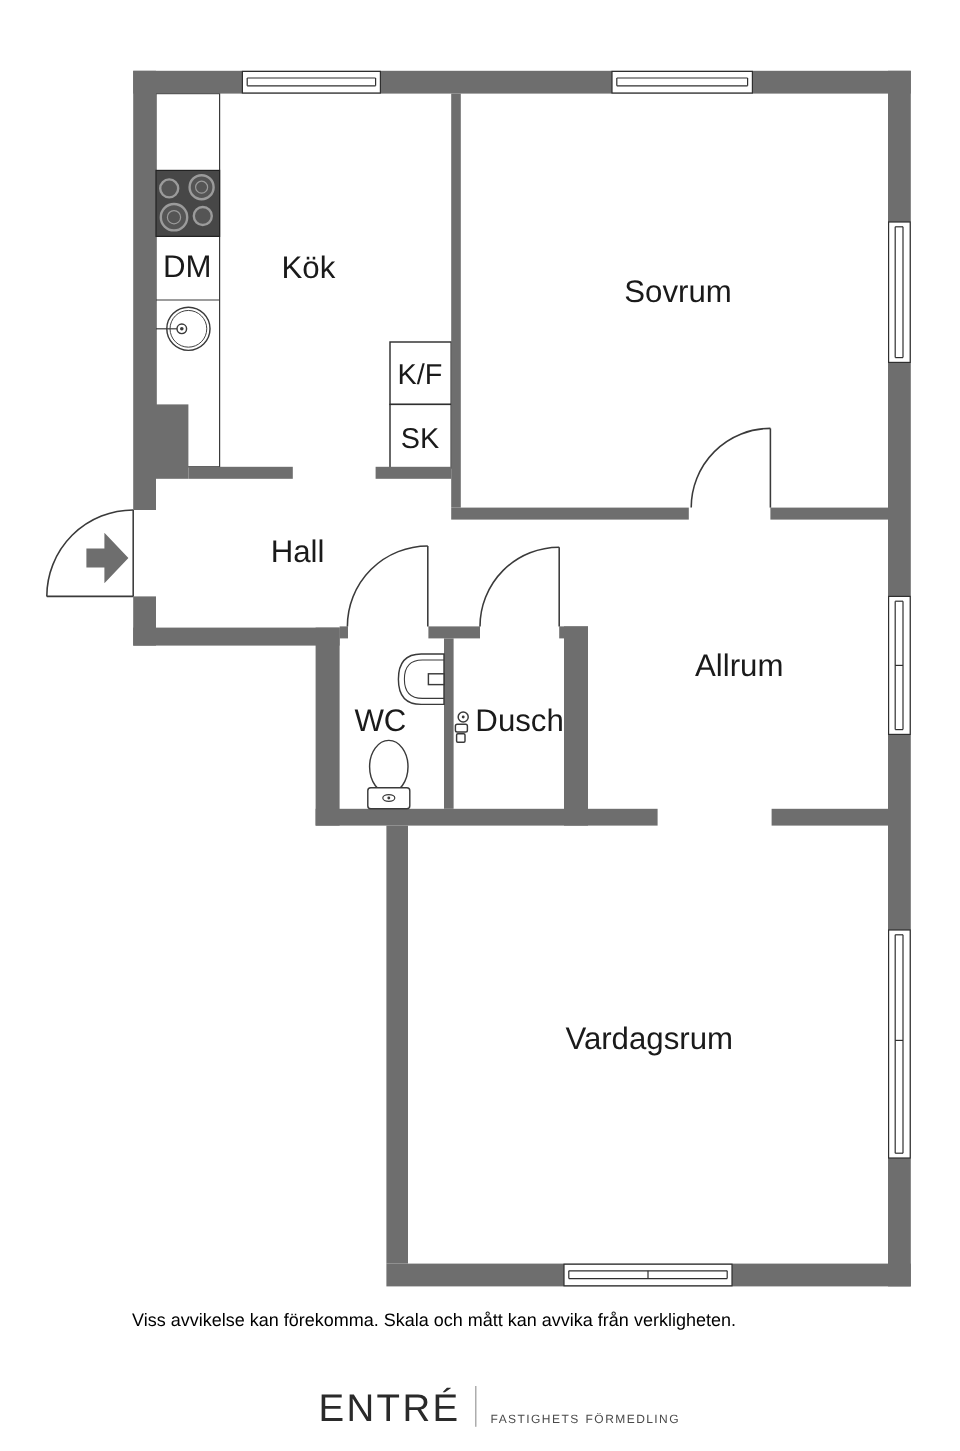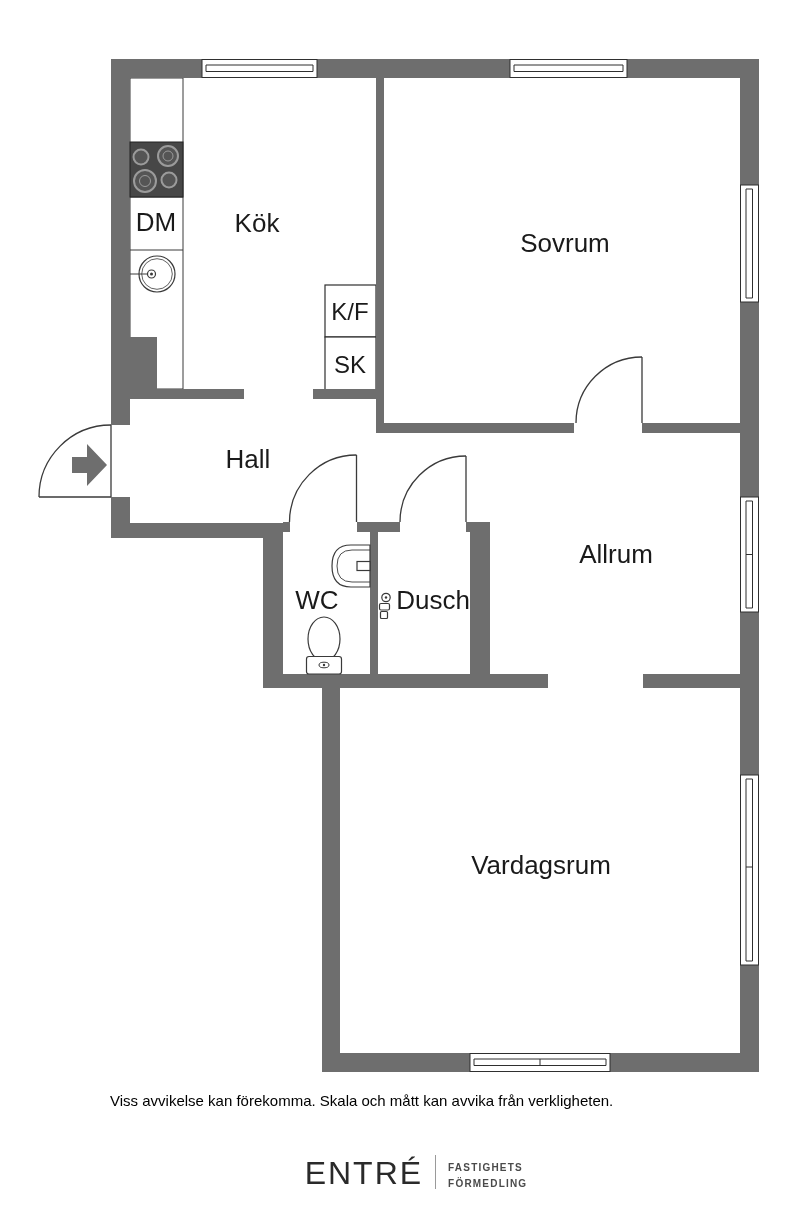--- a/index.html
+++ b/index.html
@@ -12,21 +12,21 @@
   .ln{stroke:#3a3a3a;stroke-width:1.3;fill:none;}
   .thin{stroke:#3a3a3a;stroke-width:1;fill:none;}
   .fixture{stroke:#3a3a3a;stroke-width:1.2;fill:#ffffff;}
   .win-frame{fill:#ffffff;stroke:#2f2f2f;stroke-width:1;}
   .win-line{stroke:#2f2f2f;stroke-width:1;}
   .box{fill:#ffffff;stroke:#2f2f2f;stroke-width:1.2;}
   #disclaimer{position:absolute;left:110px;top:1092px;font-size:15px;color:#000000;white-space:nowrap;}
   #brand-logo{position:absolute;left:0;top:1155px;width:100%;display:flex;justify-content:center;align-items:flex-end;margin-left:16px;}
   #brand-name{font-size:32px;letter-spacing:2px;color:#2a2a2a;line-height:1;}
   #brand-divider{width:1px;height:34px;background:#9a9a9a;margin:0 12px;}
-  #brand-sub{display:flex;flex-direction:column;gap:5px;font-size:10px;letter-spacing:1.2px;color:#4a4a4a;font-weight:bold;}
+  #brand-sub{display:flex;flex-direction:row;gap:5px;font-size:10px;letter-spacing:1.2px;color:#4a4a4a;}
 </style>
 </head>
 <body>
 
 <div id="plan-wrap">
 <svg width="800" height="1080" viewBox="0 0 800 1080">
 
   <g>
     <rect x="130" y="78" width="53" height="311" fill="#ffffff" stroke="#3a3a3a" stroke-width="1"></rect>
     <line x1="130" y1="197" x2="183" y2="197" class="thin"></line>

